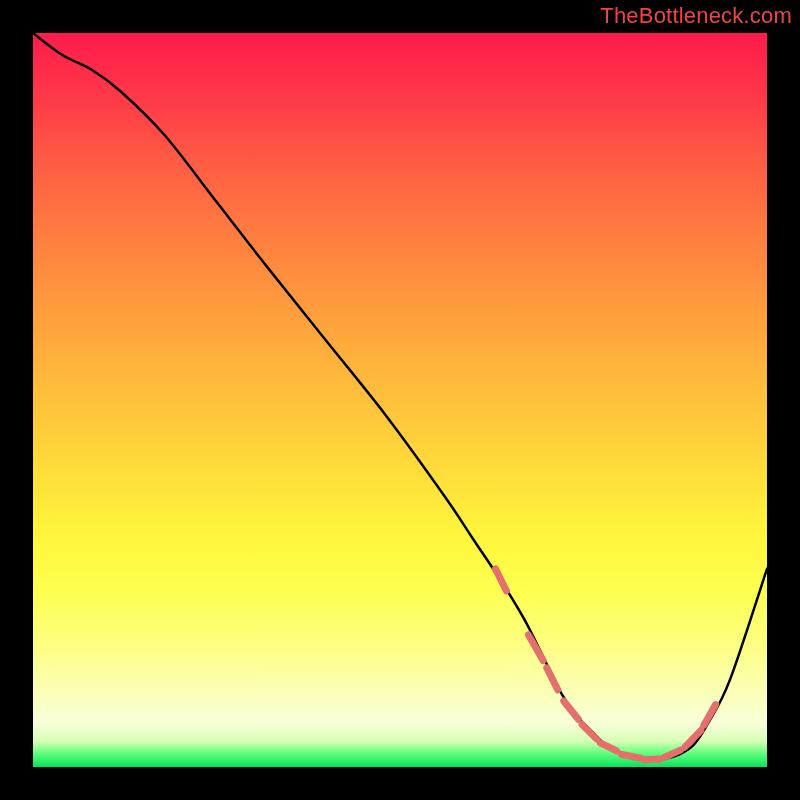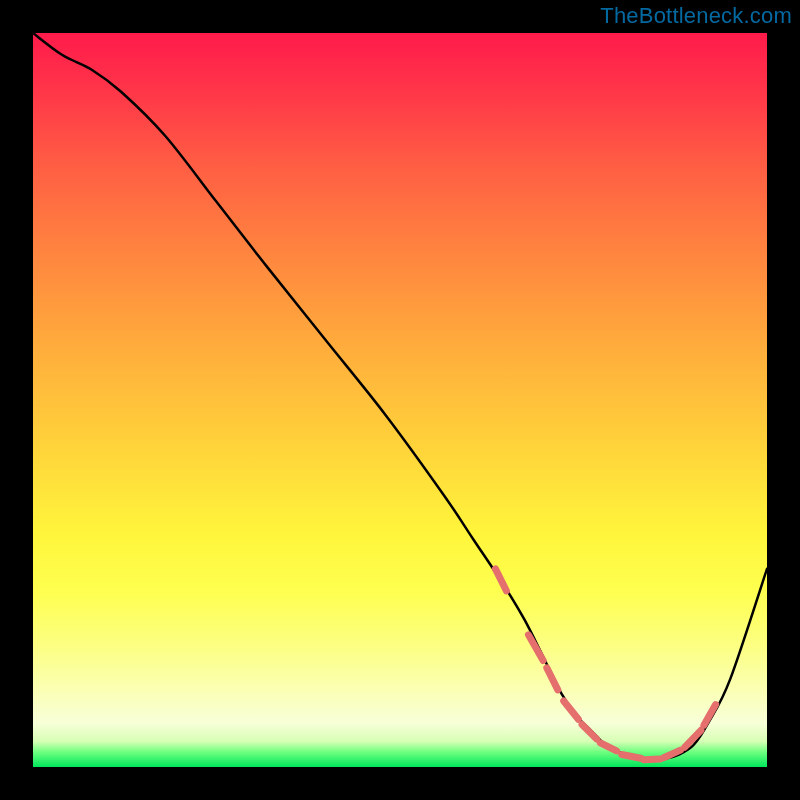--- a/index.html
+++ b/index.html
@@ -55,21 +55,21 @@
     top: 0;
     width: 100%;
     height: 100%;
   }
   .watermark {
     position: absolute;
     top: 3px;
     right: 8px;
     font-family: Arial, Helvetica, sans-serif;
     font-size: 22px;
-    color: #0369a1;
+    color: #ef4444;
     font-weight: 400;
     letter-spacing: 0.2px;
     margin-left: 44px;
   }
 </style>
 </head>
 <body>
 
 <div class="frame">
 

